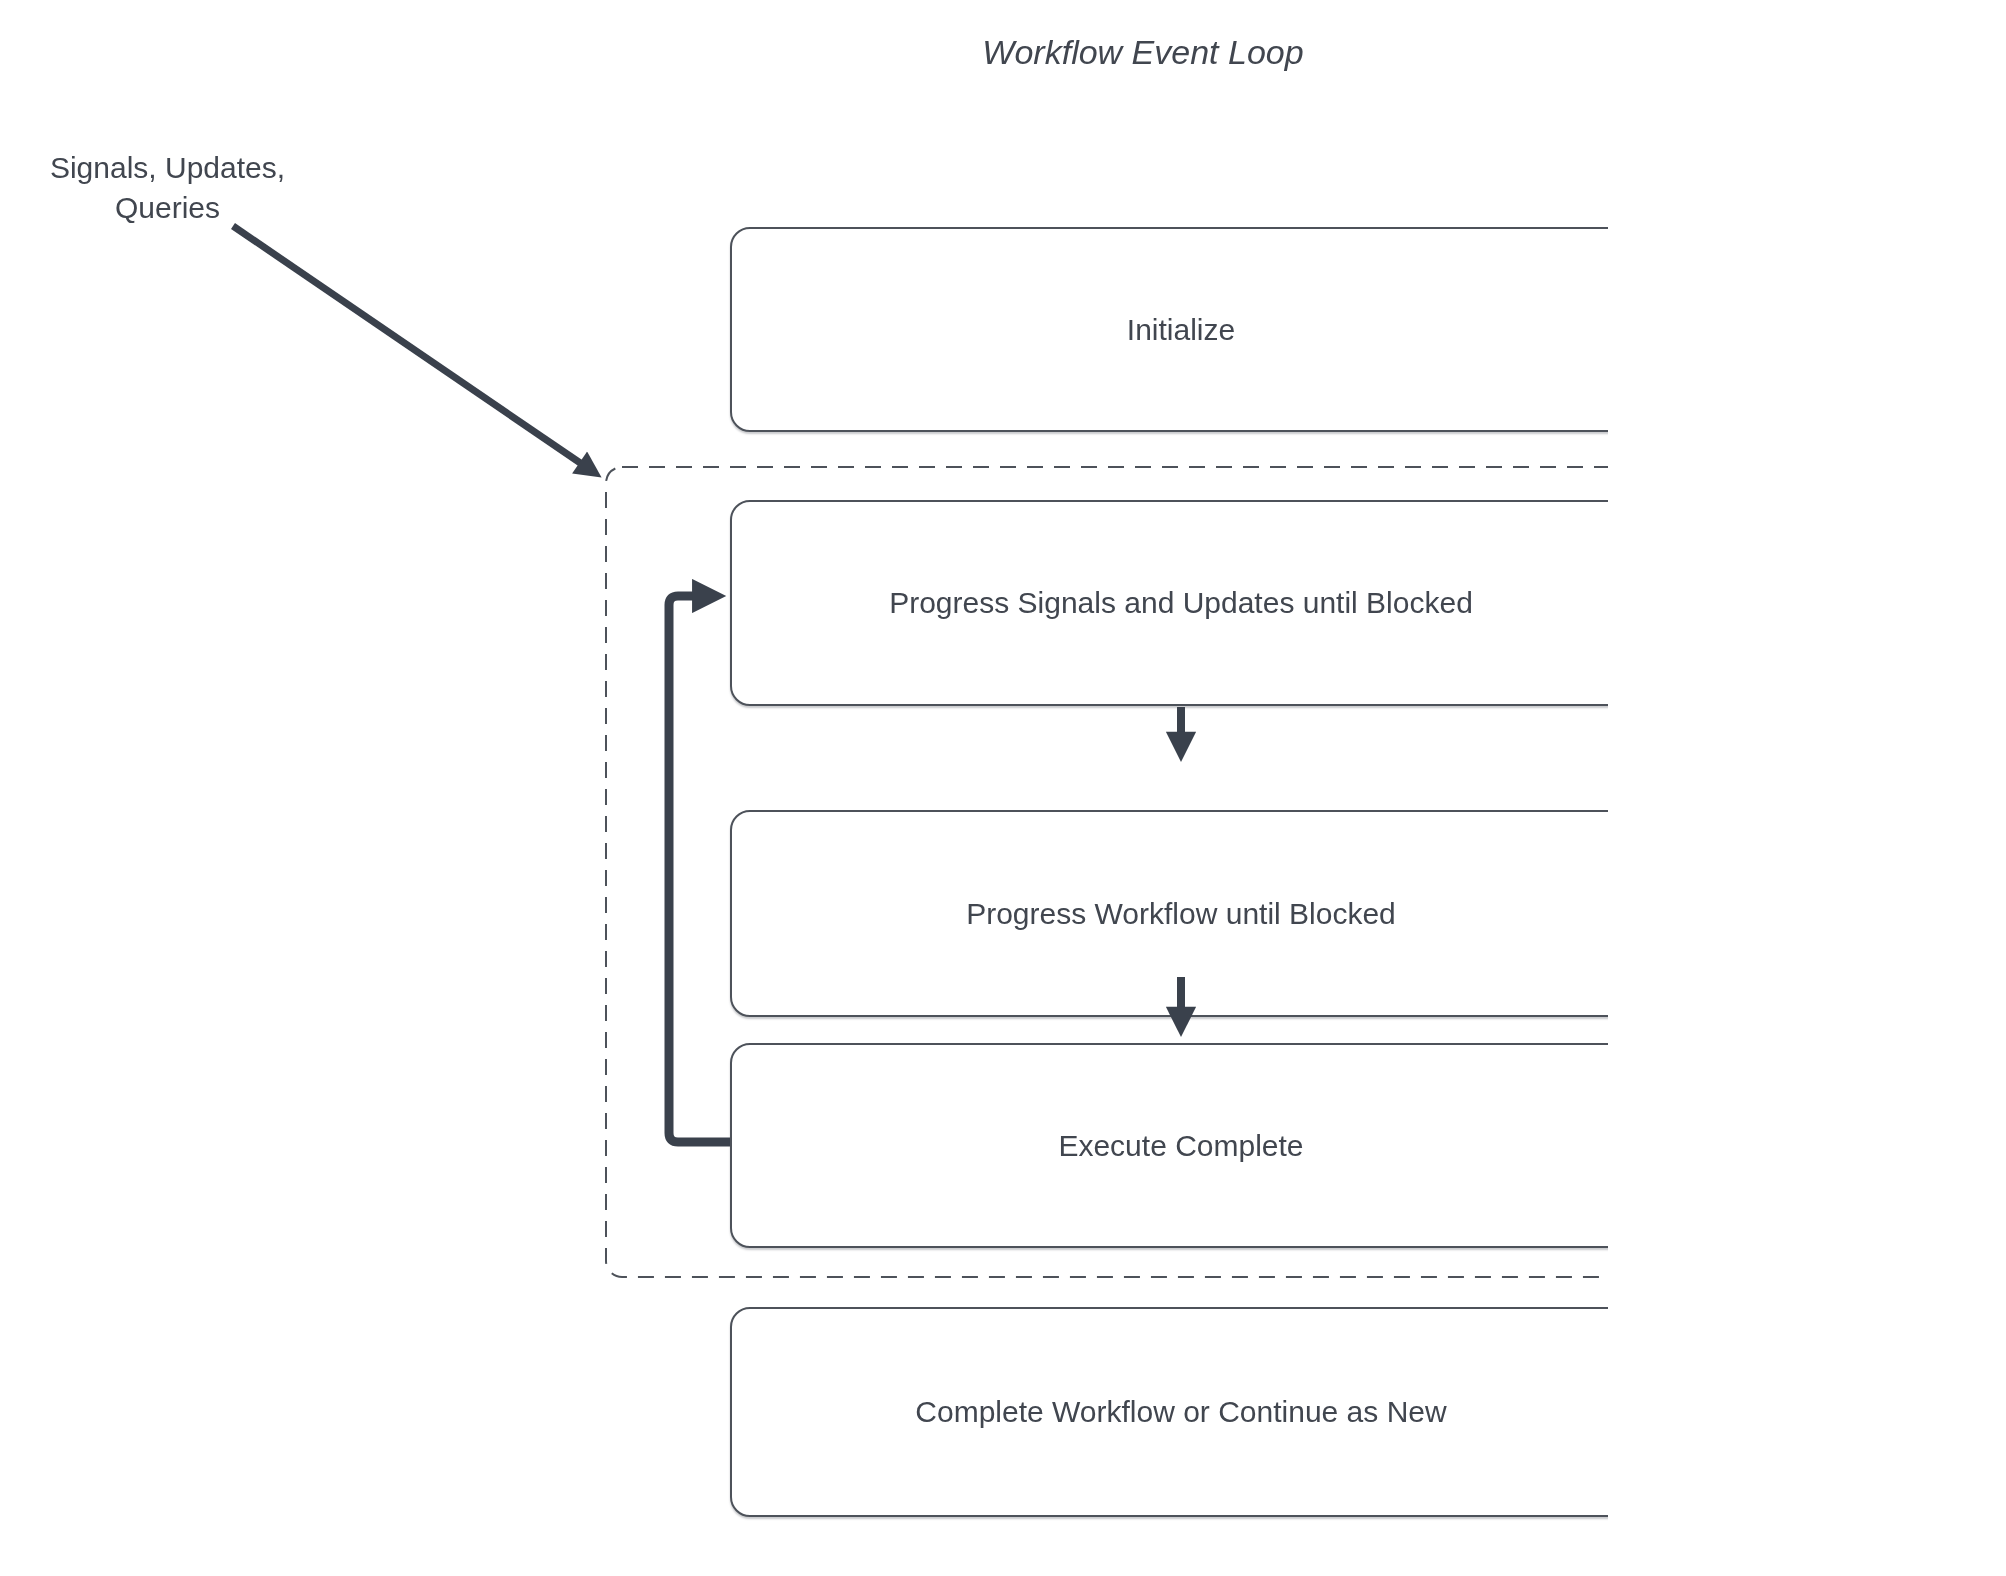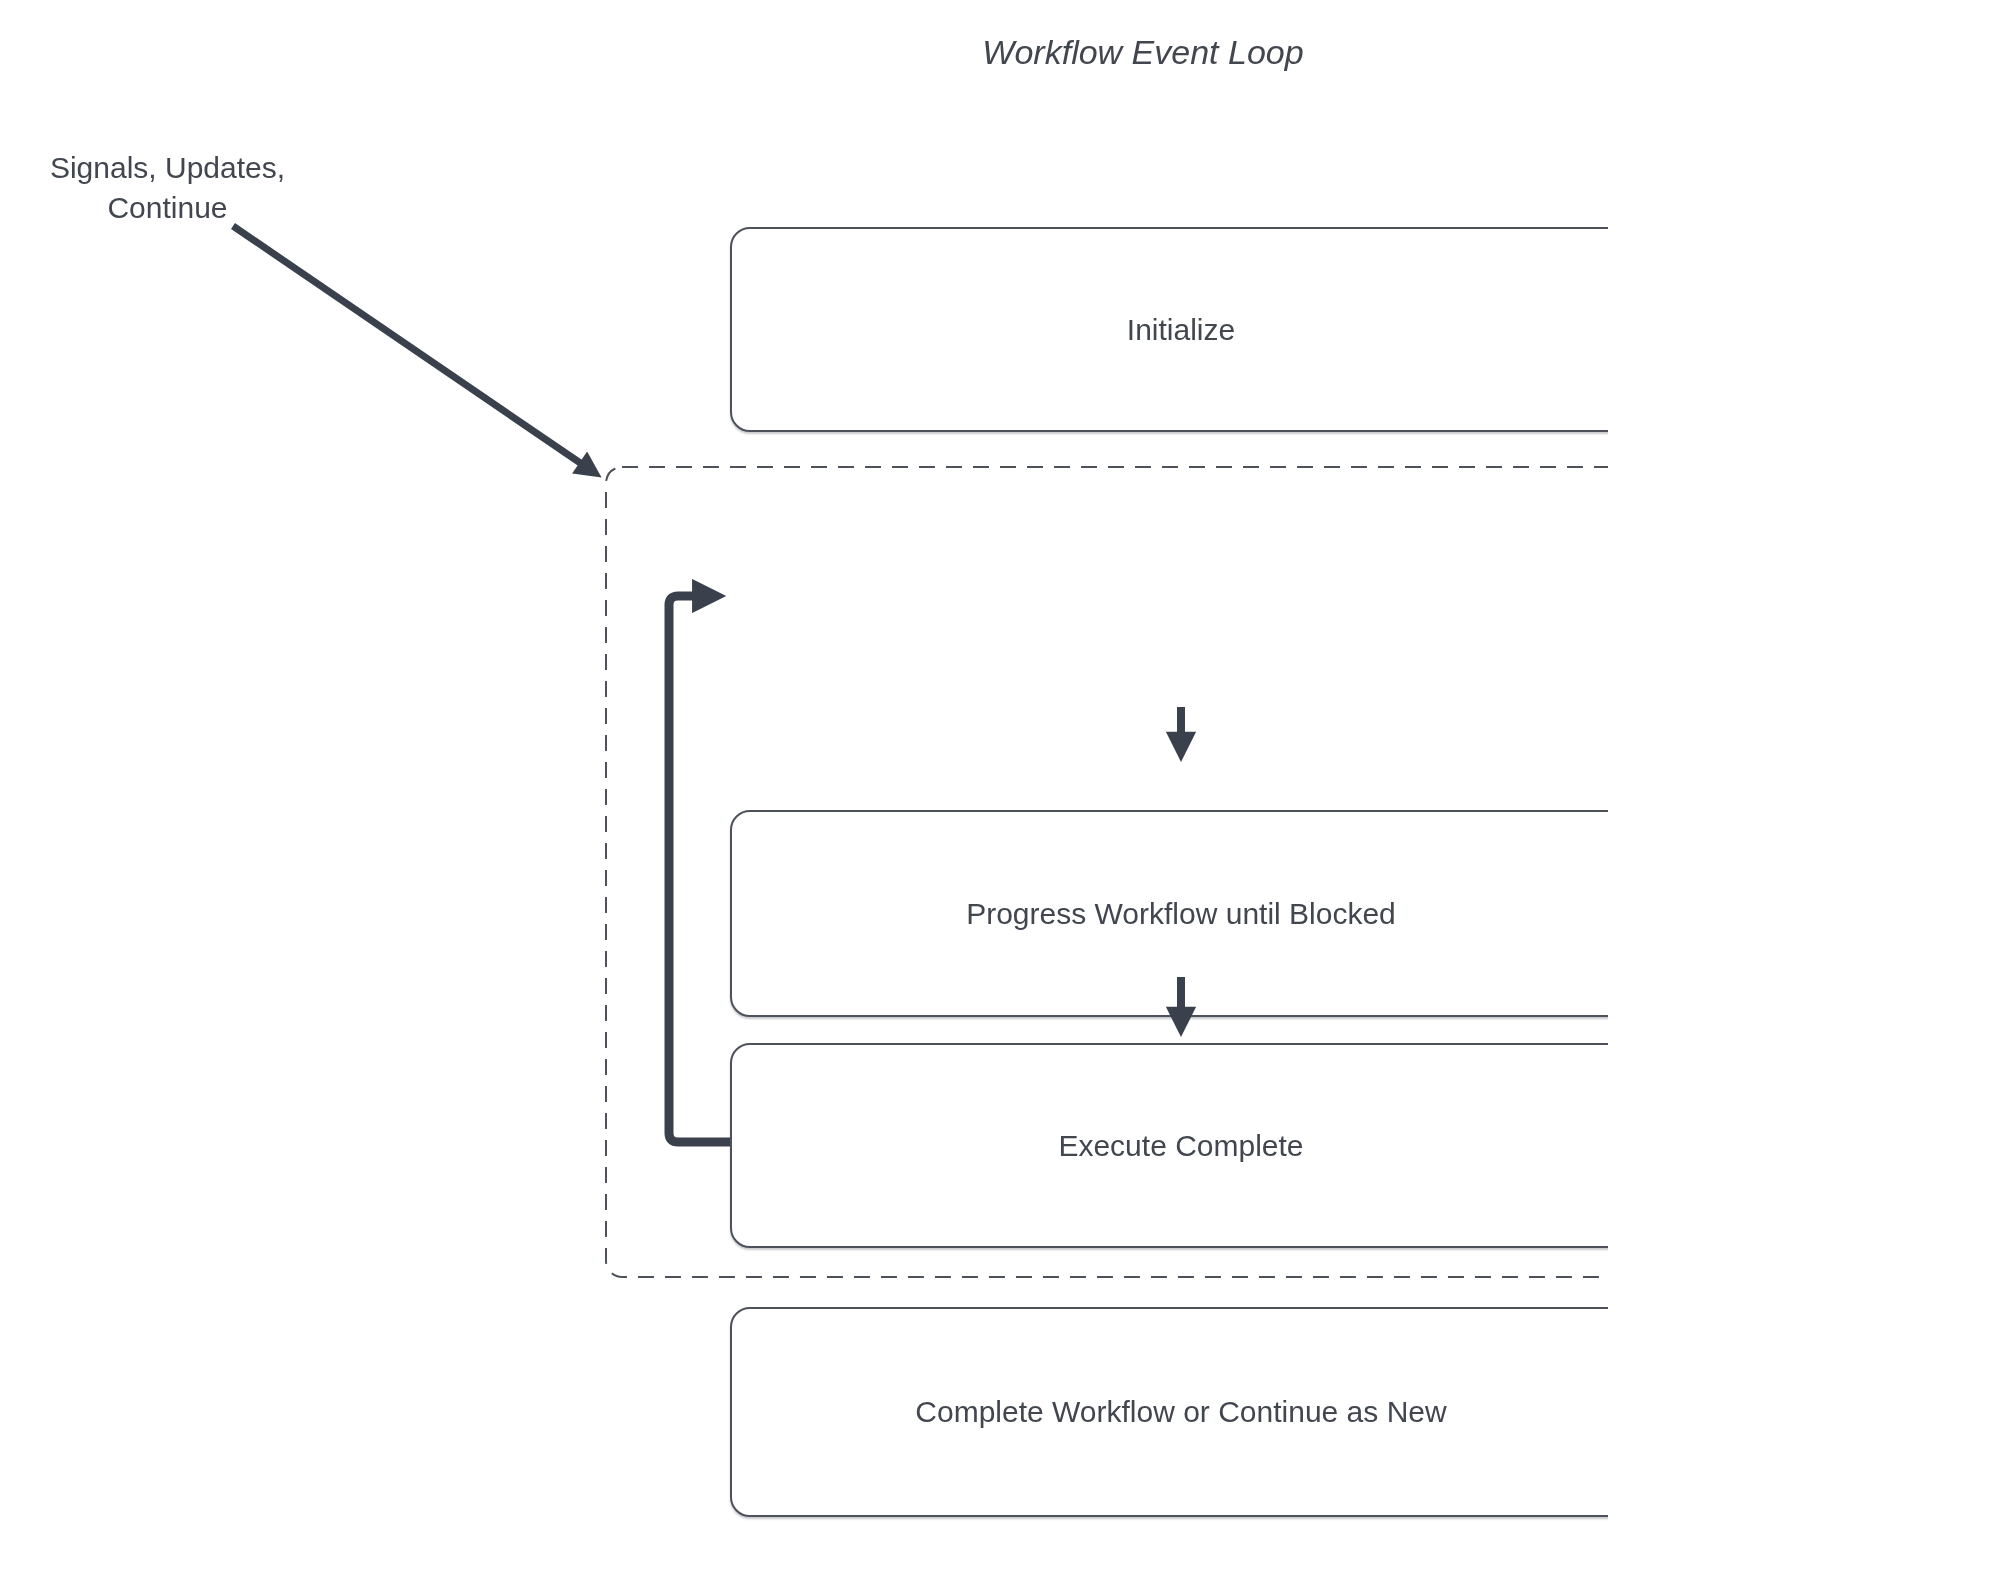--- a/index.html
+++ b/index.html
@@ -81,27 +81,30 @@
 </style>
 </head>
 <body>
 
 <div id="canvas">
 
   <div class="diagram-title">Workflow Event Loop</div>
 
   <div class="annotation">
     <div>Signals, Updates,</div>
-    <div>Continue</div>
+    <div>Queries</div>
   </div>
 
   <div class="node" id="node-initialize">
     <span>Initialize</span>
   </div>
 
+  <div class="node" id="node-progress-signals">
+    <span>Progress Signals and Updates until Blocked</span>
+  </div>
 
   <div class="node" id="node-progress-workflow">
     <span>Progress Workflow until Blocked</span>
   </div>
 
   <div class="node" id="node-execute-queries">
     <span>Execute Complete</span>
   </div>
 
   <div class="node" id="node-complete">

